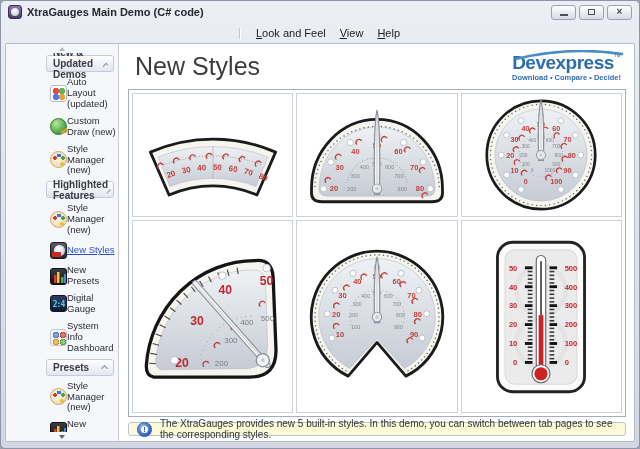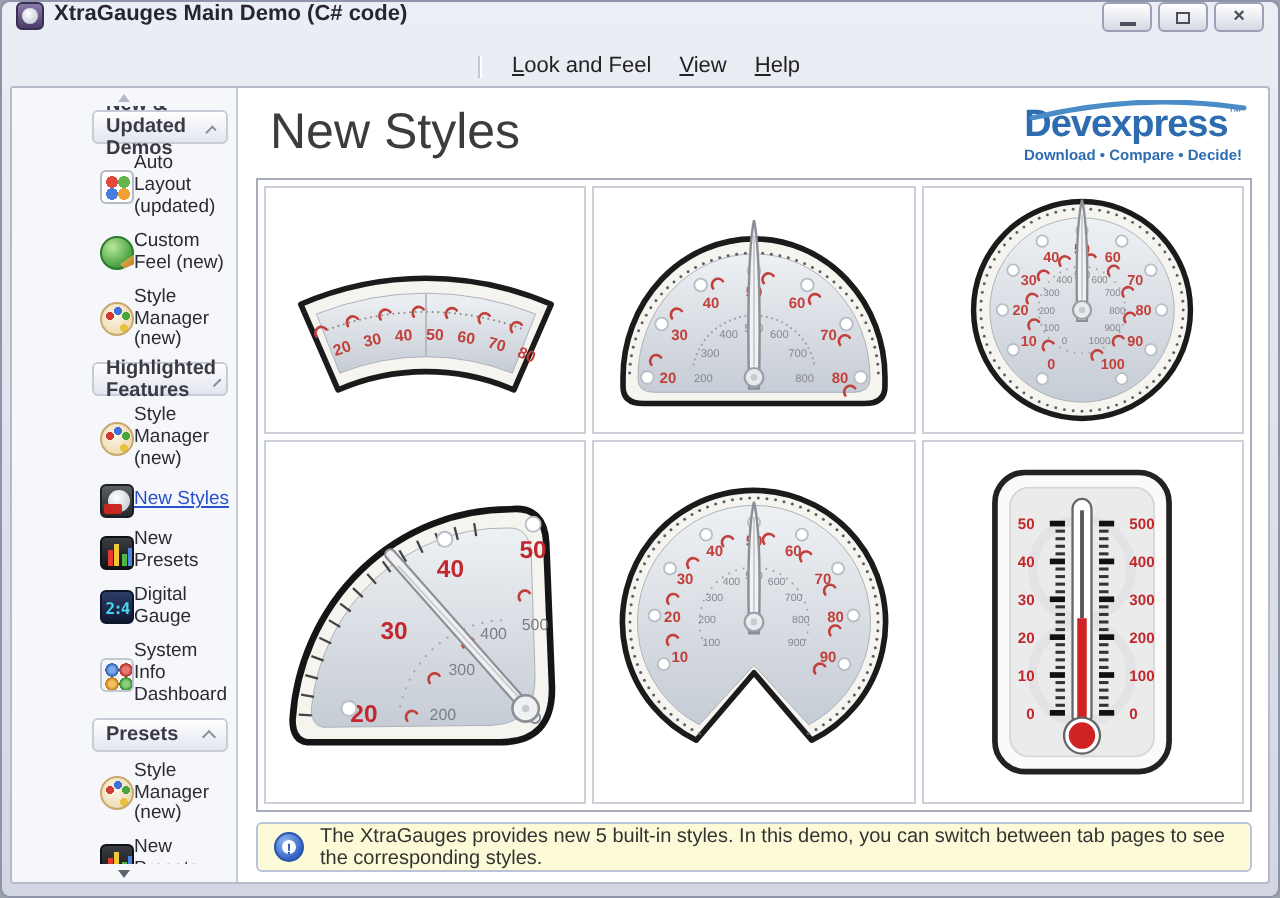--- a/index.html
+++ b/index.html
@@ -1,20 +1,20 @@
 <!DOCTYPE html>
 <html><head>
 <meta charset="utf-8">
 <style>
   html,body{margin:0;padding:0;background:#9aa0ae;font-family:"Liberation Sans",sans-serif;}
   *{box-sizing:border-box;}
   .window{position:relative;width:640px;height:449px;border:1px solid #8f95a8;border-radius:5px;
     background:linear-gradient(#eceef5,#d3d7e4);overflow:hidden;}
   
-  .titlebar{height:22px;display:flex;align-items:flex-start;padding:0 7px;gap:5px;}
+  .titlebar{height:22px;display:flex;align-items:center;padding:0 7px;gap:5px;}
   .app-icon{width:14px;height:14px;border-radius:3px;border:1px solid #3a2f52;
     background:linear-gradient(#8a7aa8,#4a3c66);position:relative;flex:none;}
   .app-icon::after{content:"";position:absolute;left:2px;top:2px;width:8px;height:8px;border-radius:50%;
     background:radial-gradient(circle at 40% 35%,#fff,#c9ced8 75%);}
   .title{font-size:11px;font-weight:bold;color:#26262f;flex:1;}
   .win-buttons{display:flex;gap:3px;}
   .winbtn{width:25px;height:15px;border:1px solid #9aa0b5;border-radius:3px;
     background:linear-gradient(#ffffff,#d7dae4);display:flex;align-items:center;justify-content:center;}
   .glyph-min{width:8px;height:2px;background:#4a4f5c;margin-top:6px;}
   .glyph-max{width:7px;height:6px;border:1.5px solid #4a4f5c;}
@@ -91,21 +91,21 @@
   .logo-tagline{font-size:7.5px;font-weight:bold;color:#2d6cb0;margin-top:2px;}
   .tabs{display:flex;margin-left:2px;position:relative;z-index:2;align-items:flex-end;}
   .tab{font-size:10px;color:#333;padding:3px 9px 3px;border:1px solid #9ea4b2;border-bottom:none;
     background:linear-gradient(#f6f7f9,#dfe2e8);margin-right:1px;border-radius:2px 2px 0 0;}
   .tab.selected{background:#fff;font-weight:bold;padding:4px 10px 4px;margin-bottom:-1px;}
   .tabpage{flex:1;border:1px solid #a8adbb;background:#fff;padding:3px;display:grid;
     grid-template-columns:repeat(3,1fr);grid-template-rows:124px 1fr;gap:3px;min-height:0;}
   .cell{border:1px solid #ccd0d8;display:flex;align-items:center;justify-content:center;overflow:hidden;background:#fff;}
   svg text{font-family:"Liberation Sans","DejaVu Sans",sans-serif;}
   
-  .infobar{height:25px;margin-top:5px;flex:none;background:#fdfbd7;border:1px solid #b9c4d8;border-radius:3px;
+  .infobar{height:14px;margin-top:5px;flex:none;background:#fdfbd7;border:1px solid #b9c4d8;border-radius:3px;
     display:flex;align-items:center;gap:8px;padding:0 8px;font-size:10px;color:#333;}
   .info-icon{width:15px;height:15px;border-radius:50%;flex:none;position:relative;border:1px solid #2a55ae;
     background:radial-gradient(circle at 35% 30%,#8fb8f0,#2d5fc4 75%);}
   .info-icon::before{content:"";position:absolute;left:3px;top:3px;width:7px;height:7px;border-radius:50%;background:#fff;}
   .info-icon::after{content:"!";position:absolute;left:0;right:0;top:2.5px;text-align:center;
     color:#2d5fc4;font-size:7.5px;font-weight:bold;}
 </style>
 </head>
 <body>
 
@@ -140,21 +140,21 @@
           <div class="nav-header">
             <span>New &amp; Updated Demos</span>
             <span class="chevron-up"></span>
           </div>
           <div class="nav-item">
             <span class="icon icon-auto-layout"></span>
             <span class="label">Auto Layout (updated)</span>
           </div>
           <div class="nav-item">
             <span class="icon icon-custom-draw"></span>
-            <span class="label">Custom Feel (new)</span>
+            <span class="label">Custom Draw (new)</span>
           </div>
           <div class="nav-item">
             <span class="icon icon-style-manager"></span>
             <span class="label">Style Manager (new)</span>
           </div>
           <div class="nav-header">
             <span>Highlighted Features</span>
             <span class="chevron-up"></span>
           </div>
           <div class="nav-item">

